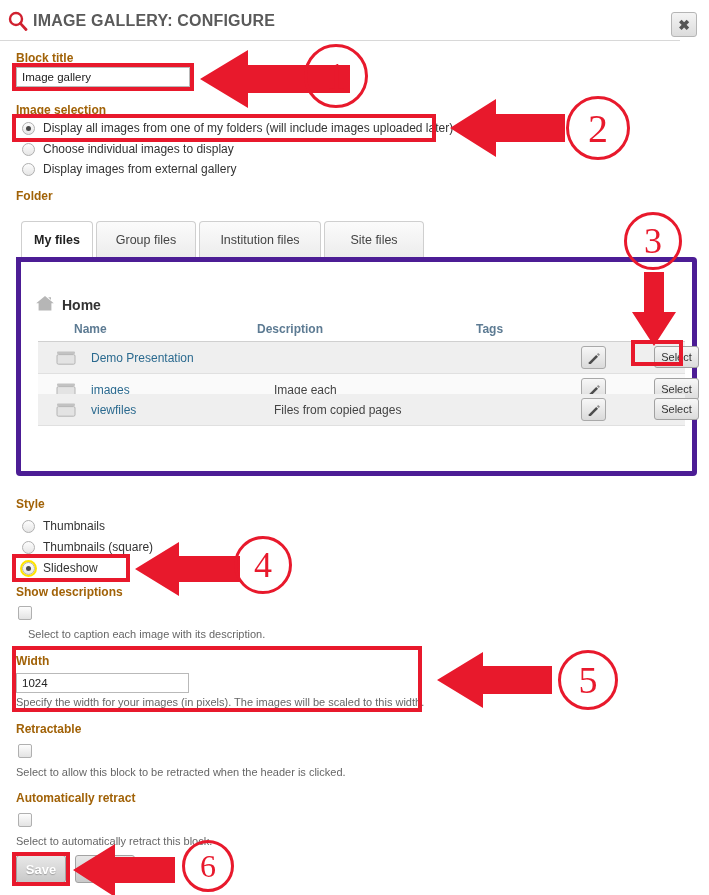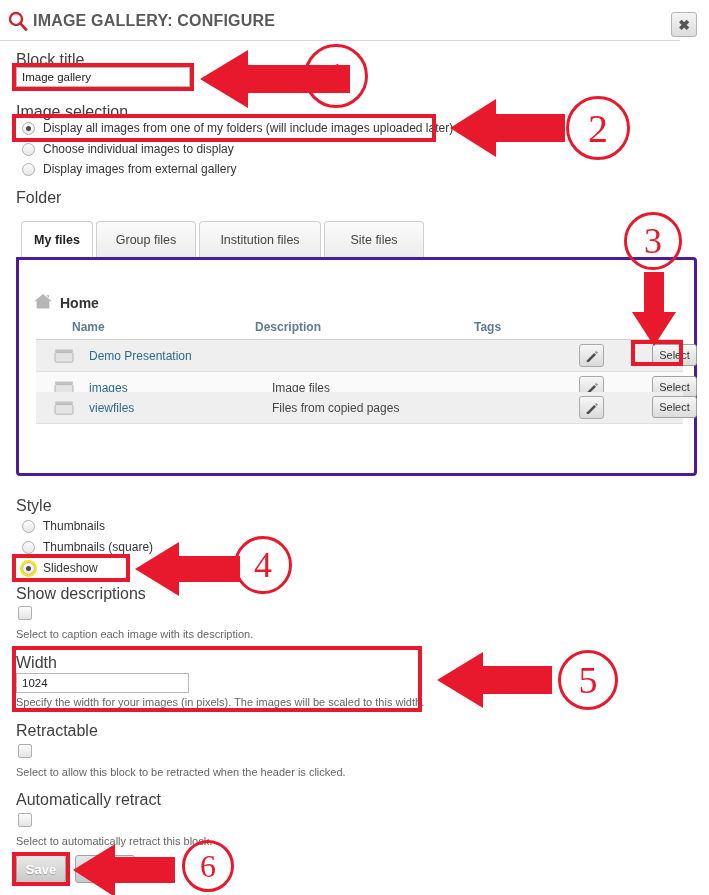--- a/index.html
+++ b/index.html
@@ -23,21 +23,21 @@
   .close-btn {
     position:absolute; left:671px; top:12px; width:26px; height:25px;
     background:linear-gradient(#f4f4f4,#dcdcdc);
     border:1px solid #b5b5b5; border-radius:3px;
     display:flex; align-items:center; justify-content:center;
     color:#555; font-size:14px; font-weight:bold; cursor:pointer;
   }
   .hdr-rule { position:absolute; left:0; top:40px; width:680px; height:1px; background:#d8d8d8; }
 
   
-  .flabel { position:absolute; font-size:16px; font-weight:normal; color:#404040; white-space:nowrap; }
+  .flabel { position:absolute; font-size:12px; font-weight:bold; color:#a16207; white-space:nowrap; }
   .fhelp  { position:absolute; font-size:11px; color:#666; white-space:nowrap; }
 
   .txtinput {
     position:absolute; background:#fff; border:1px solid #b9b9b9;
     font-family:"Liberation Sans", sans-serif; font-size:11.5px; color:#222;
     padding:2px 5px; height:20px; line-height:16px;
   }
 
   
   .radio {
@@ -62,21 +62,21 @@
     border:1px solid #cfcfcf; border-bottom:none;
     border-radius:4px 4px 0 0;
     display:flex; align-items:center; justify-content:center;
     font-size:12.5px; color:#444; cursor:pointer;
   }
   .tab.active { background:#fff; color:#222; font-weight:bold; border-color:#cfcfcf; }
 
   
   .panel {
     position:absolute; left:16px; top:257px; width:681px; height:219px;
-    background:#fff; border:3px solid #4c1d95; border-radius:0 4px 4px 4px;
+    background:#fff; border:5px solid #4c1d95; border-radius:0 4px 4px 4px;
   }
   .home-row { position:absolute; left:14px; top:33px; display:flex; align-items:center; }
   .home-txt { font-size:14px; font-weight:bold; color:#333; margin-left:7px; }
 
   .col-head { position:absolute; font-size:12px; font-weight:bold; color:#5d7b93; }
   .thead-rule { position:absolute; left:17px; top:79px; width:647px; height:1px; background:#d0d0d0; }
 
   .frow { position:absolute; left:17px; width:647px; height:32px; }
   .frow.alt { background:#efefef; }
   .frow.plain { background:#fafafa; }
@@ -192,21 +192,21 @@
 
   <div class="frow plain" style="top:112px;">
     <div class="frow-rule"></div>
     <span style="position:absolute;left:18px;top:8px;">
       <svg width="20" height="16" viewBox="0 0 20 16">
         <rect x="1" y="1.5" width="18" height="2.6" rx="1" fill="#c2c2c2"></rect>
         <rect x="1" y="4.6" width="18" height="9.6" rx="1.4" fill="#e3e3e3" stroke="#b4b4b4" stroke-width="1"></rect>
       </svg>
     </span>
     <div class="fname">images</div>
-    <div class="fdesc">Image files</div>
+    <div class="fdesc">Image each</div>
     <div class="ftags"></div>
     <div class="edit-btn">
       <svg width="14" height="14" viewBox="0 0 14 14">
         <path d="M2 11.2 L9.2 3.9 L11.0 5.7 L3.8 13 L1.6 13 Z" fill="#4d4d4d"></path>
         <path d="M9.9 3.2 L11.2 1.9 L13 3.7 L11.7 5.0 Z" fill="#8c8c8c"></path>
       </svg>
     </div>
     <div class="select-btn">Select</div>
   </div>
 
@@ -238,21 +238,21 @@
 <div class="rlabel" style="left:43px; top:519px;">Thumbnails</div>
 
 <div class="radio" style="left:22px; top:541px;"></div>
 <div class="rlabel" style="left:43px; top:540px;">Thumbnails (square)</div>
 
 <div class="radio on focus" style="left:22px; top:562px;"></div>
 <div class="rlabel" style="left:43px; top:561px;">Slideshow</div>
 
 <div class="flabel" style="left:16px; top:585px;">Show descriptions</div>
 <div class="chk" style="left:18px; top:606px;"></div>
-<div class="fhelp" style="left:16px; top:628px;">Select to caption each image with its description.</div>
+<div class="fhelp" style="left:28px; top:628px;">Select to caption each image with its description.</div>
 
 <div class="flabel" style="left:16px; top:654px;">Width</div>
 <input class="txtinput" style="left: 16px; top: 673px; width: 173px;" value="1024">
 <div class="fhelp" style="left:16px; top:696px;">Specify the width for your images (in pixels). The images will be scaled to this width.</div>
 
 <div class="flabel" style="left:16px; top:722px;">Retractable</div>
 <div class="chk" style="left:18px; top:744px;"></div>
 <div class="fhelp" style="left:16px; top:766px;">Select to allow this block to be retracted when the header is clicked.</div>
 
 <div class="flabel" style="left:16px; top:791px;">Automatically retract</div>

